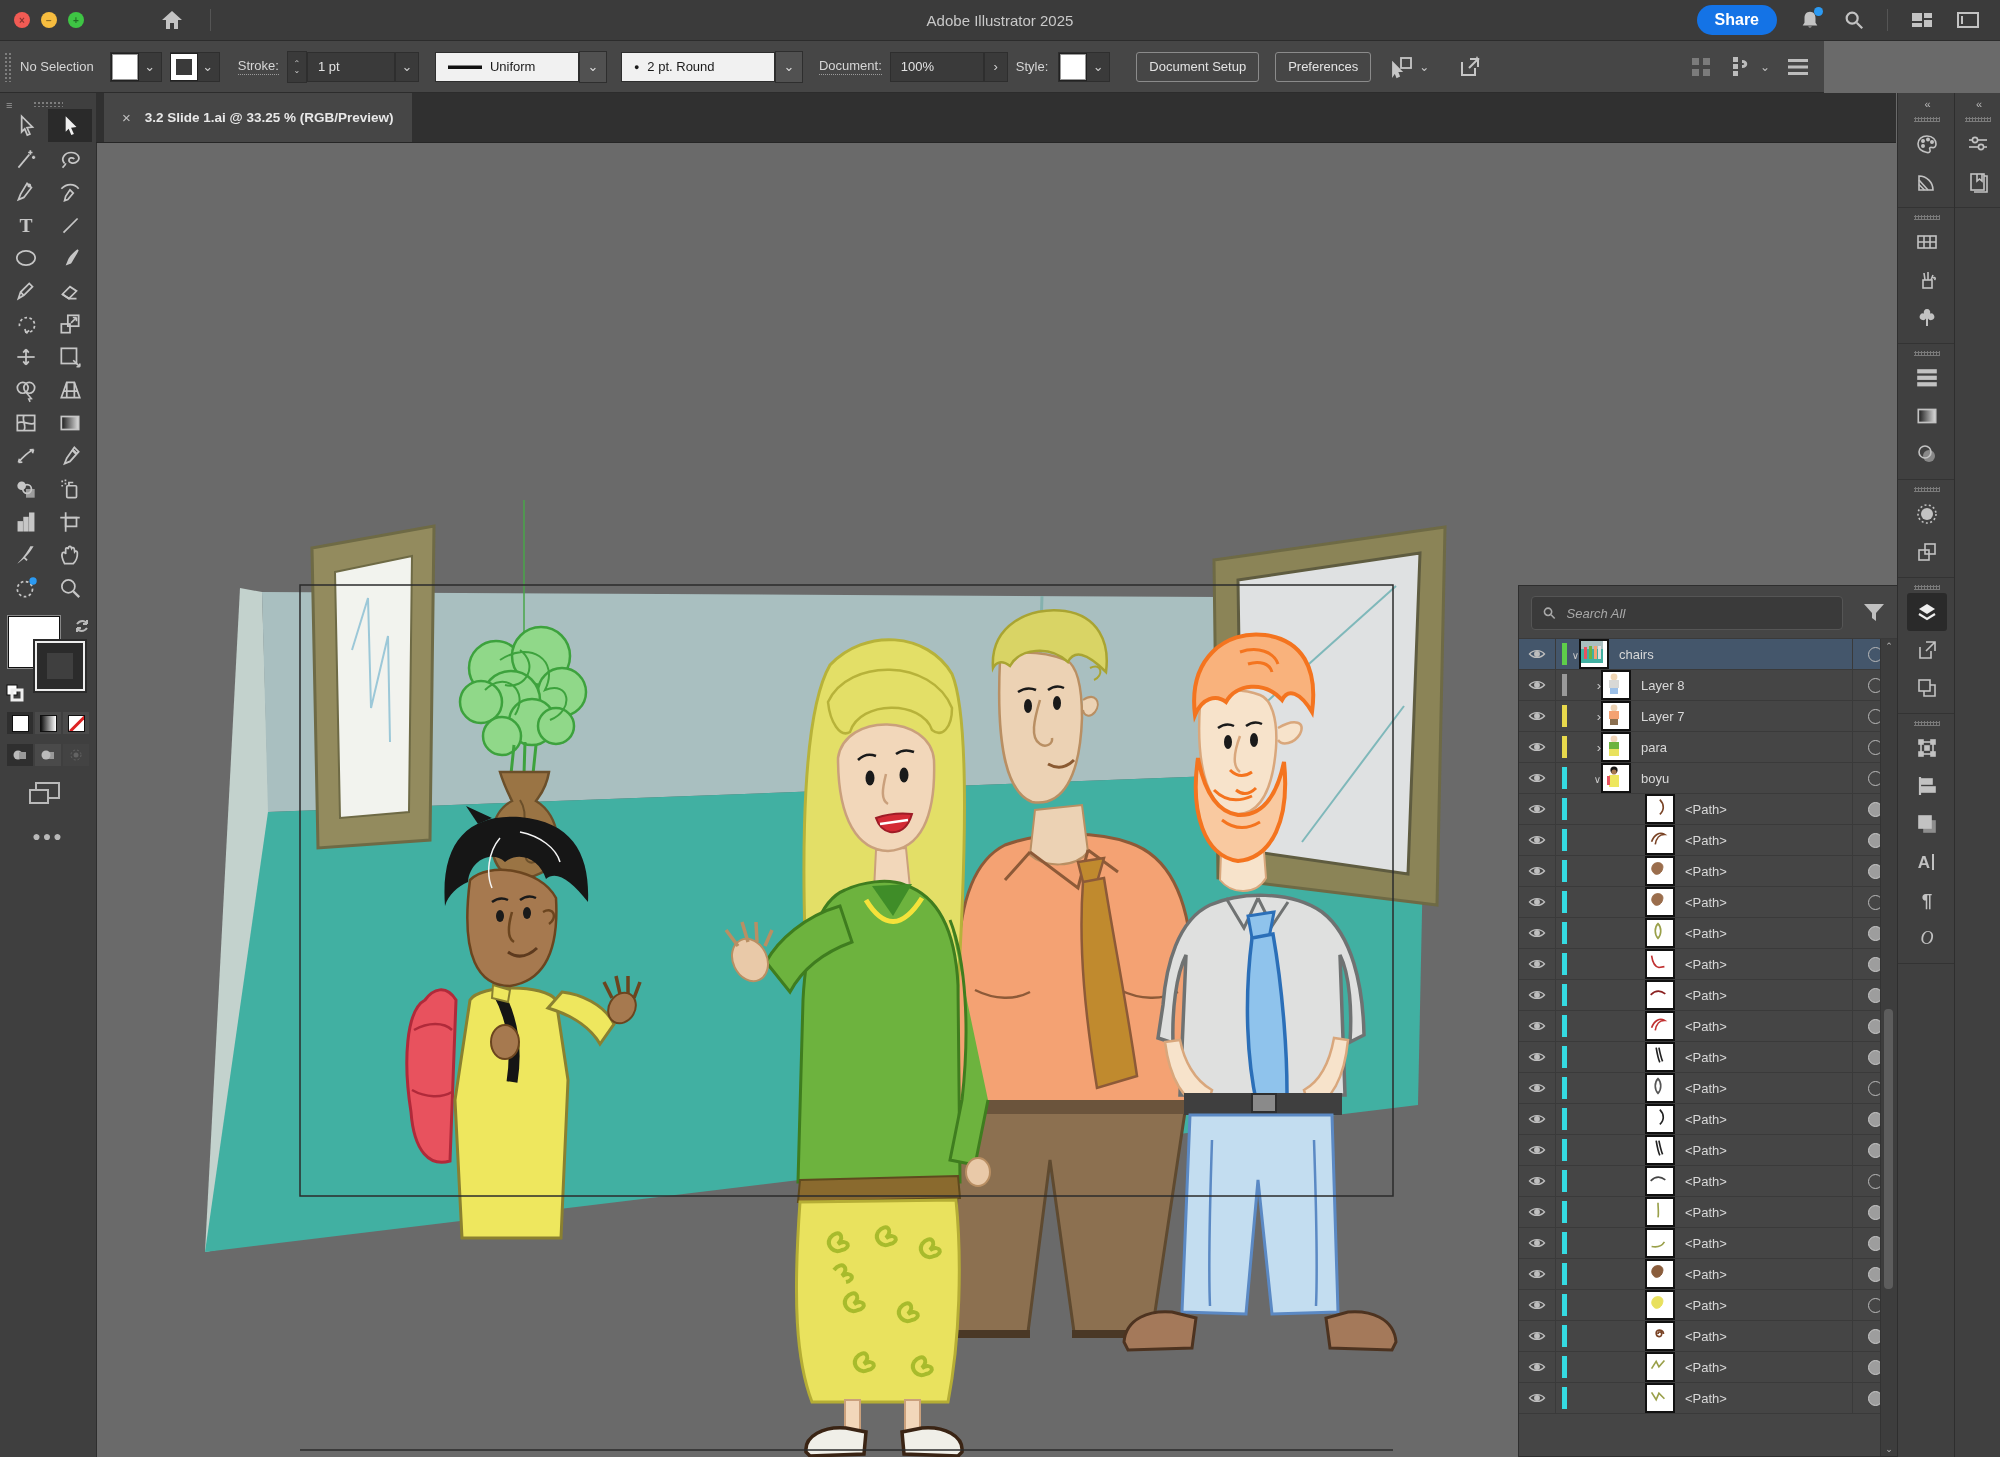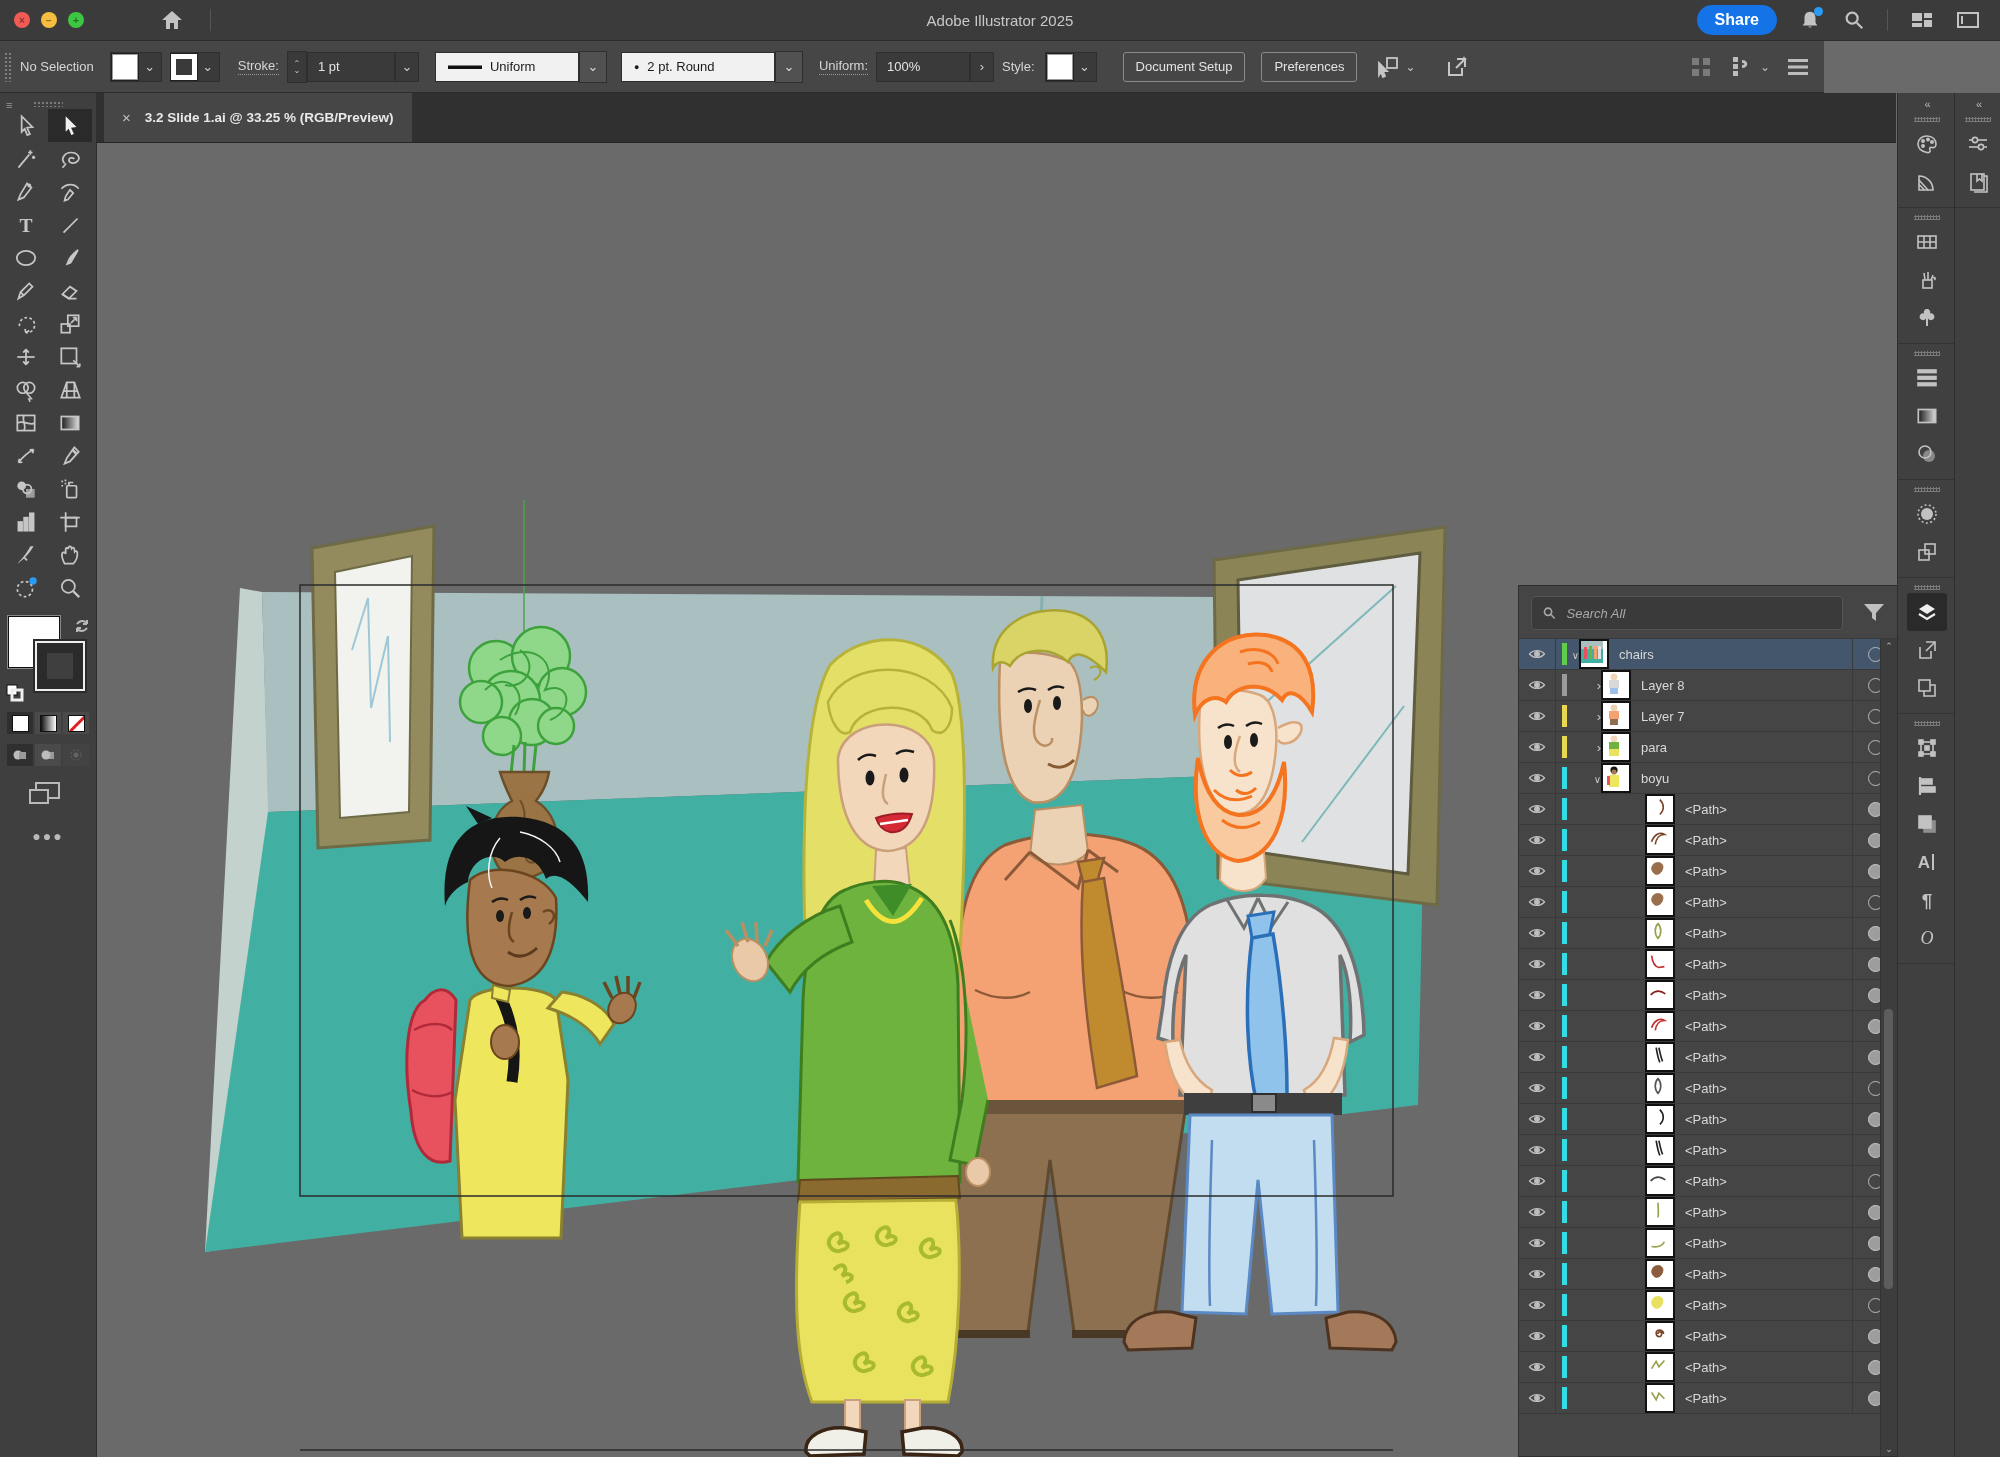--- a/index.html
+++ b/index.html
@@ -333,21 +333,21 @@
         <rect y="1.5" width="34" height="3.5" fill="#111"></rect>
       </svg>
     <span>Uniform</span>
   </div>
   <div class="chev-dark">⌄</div>
   <div class="white-btn" style="margin-left:14px;width:128px">
     <span style="font-size:9px">●</span>
       <span>2 pt. Round</span>
   </div>
   <div class="chev-dark">⌄</div>
-  <span class="cb-label dotted" style="margin-left:16px">Uniform:</span>
+  <span class="cb-label dotted" style="margin-left:16px">Document:</span>
   <div class="field" style="width:72px">100%</div>
   <div class="chev-cell" style="background:#3a3a3a;border:1px solid #2e2e2e;height:28px">›</div>
   <span class="cb-label" style="">Style:</span>
   <div class="swatch-wrap" style="margin-left:2px">
     <div class="swatch"></div>
     <div class="chev-cell">⌄</div>
   </div>
   <div class="outline-btn" style="margin-left:26px">Document Setup</div>
   <div class="outline-btn">Preferences</div>
   <div style="display:flex;align-items:center;gap:4px;margin-left:18px;color:#c6c6c6">

